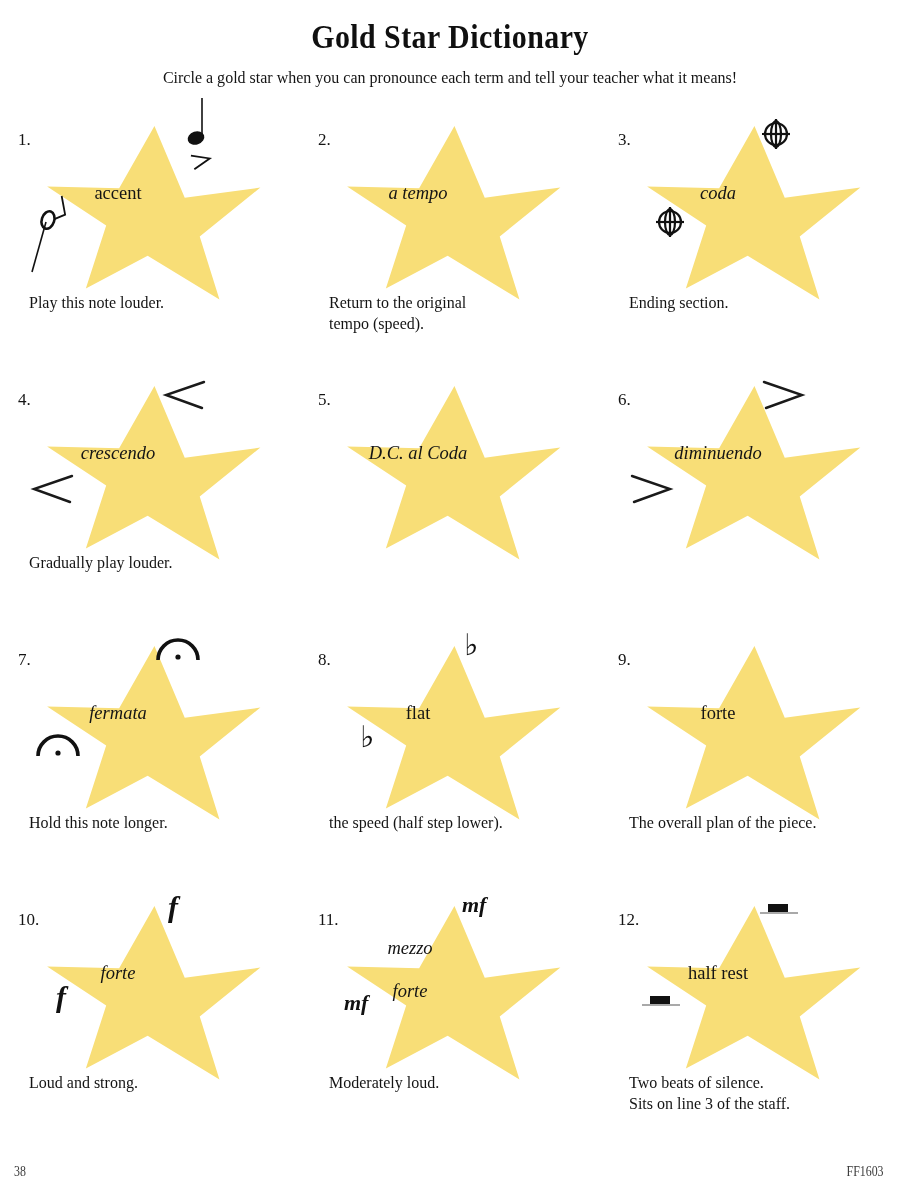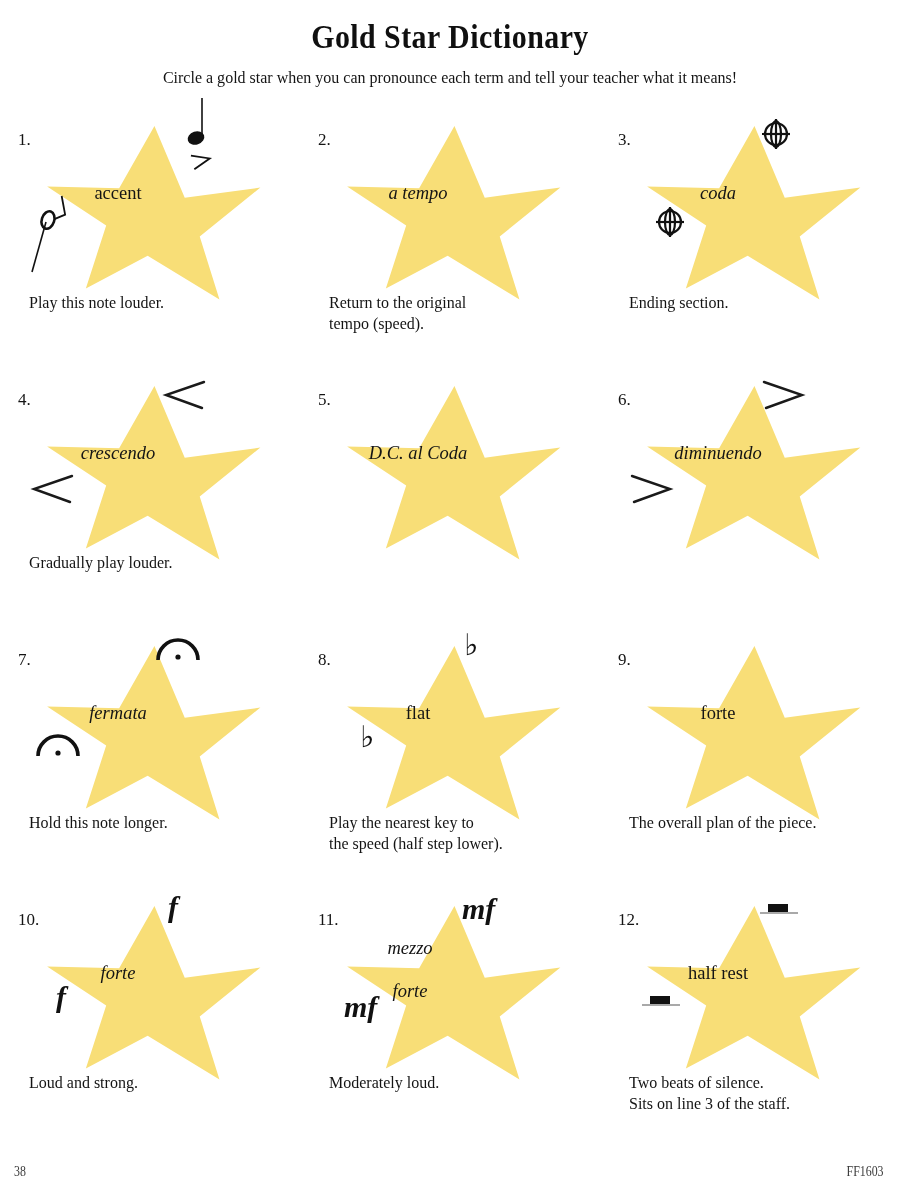--- a/index.html
+++ b/index.html
@@ -123,21 +123,21 @@
 
   
   .dyn {
     font-family: "Liberation Serif", "DejaVu Serif", serif;
     font-style: italic;
     font-weight: bold;
     font-size: 30px;
     line-height: 1;
     color: #111;
   }
-  .dyn-mf { font-size: 30px; }
+  .dyn-mf { font-size: 22px; }
 
   
   .flat-sym {
     font-size: 30px;
     line-height: 1;
     font-family: "DejaVu Sans", sans-serif;
     color: #111;
   }
 
   
@@ -328,21 +328,20 @@
         <svg class="star-svg" viewBox="0 0 230 180">
           <polygon points="112,10 146,80 221,66 163,118 186,180 112,140 52,176 69,112 8,76 80,74" fill="#F8DE77" transform="rotate(3 115 95)"></polygon>
         </svg>
         <div class="deco flat-sym" style="left:126px; top:-6px;">♭</div>
         <div class="deco flat-sym" style="left:22px; top:86px;">♭</div>
       </div>
       <div class="star-term">
         <span>flat</span>
       </div>
       <div class="caption">
-        <div>Play the nearest key to</div>
         <div>the speed (half step lower).</div>
       </div>
     </div>
 
     <div class="cell">
       <div class="item-number">9.</div>
       <div class="star-wrap">
         <svg class="star-svg" viewBox="0 0 230 180">
           <polygon points="112,10 146,80 221,66 163,118 186,180 112,140 52,176 69,112 8,76 80,74" fill="#F8DE77" transform="rotate(3 115 95)"></polygon>
         </svg>

